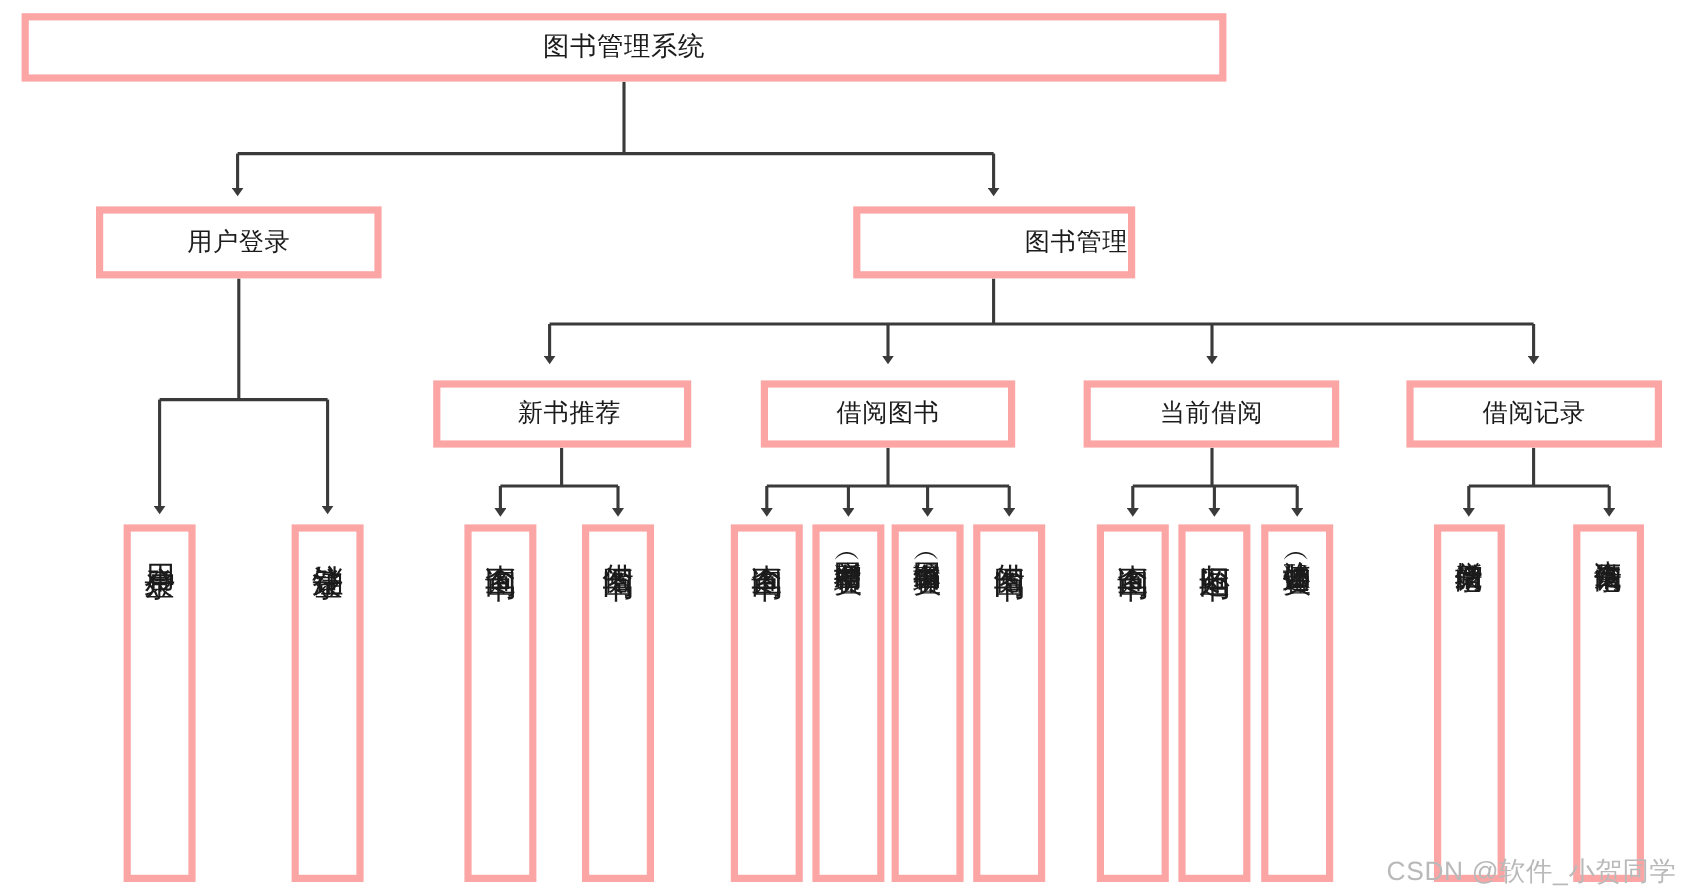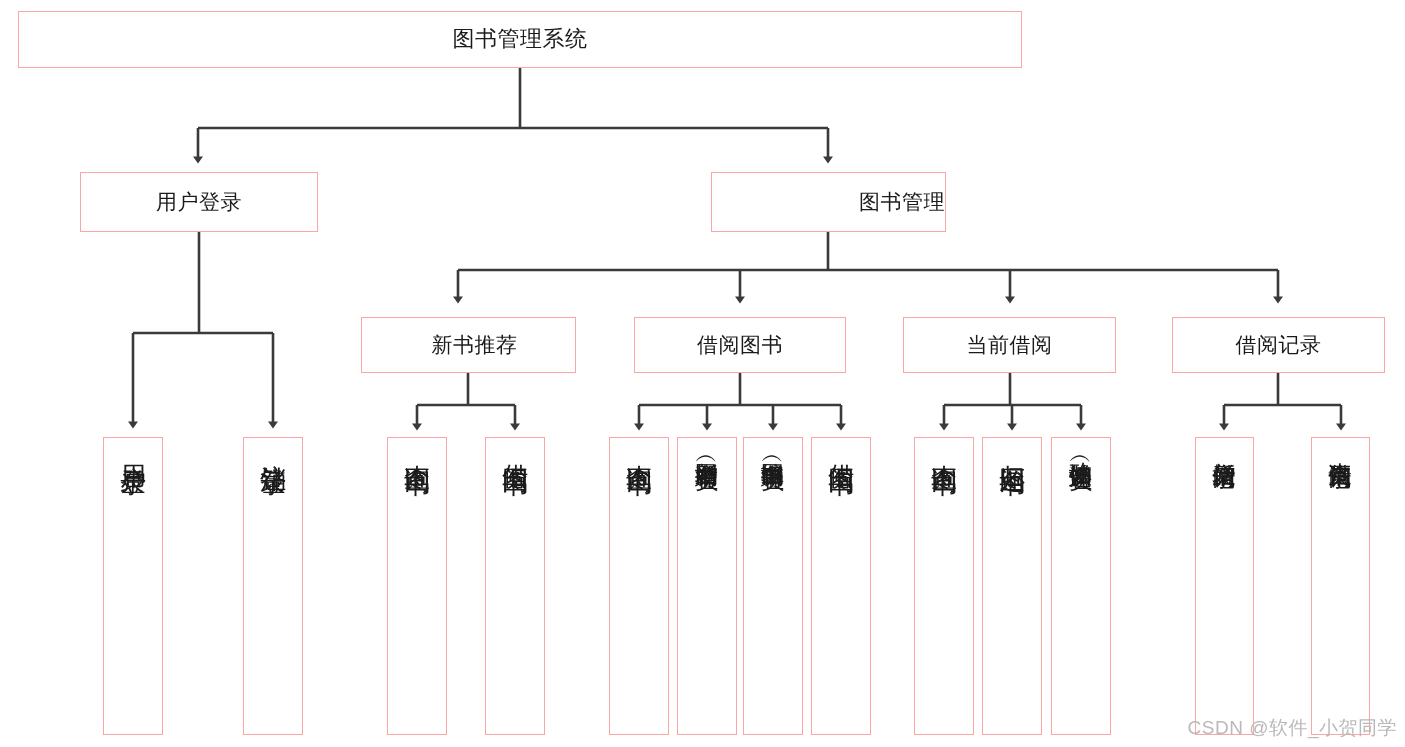--- a/index.html
+++ b/index.html
@@ -20,21 +20,21 @@
   #diagram-svg {
     position: absolute;
     left: 0;
     top: 0;
     width: 1405px;
     height: 747px;
   }
   .node-box {
     position: absolute;
     box-sizing: border-box;
-    border: 1px solid #fca5a5;
+    border: 6px solid #fca5a5;
     background: #ffffff;
     display: flex;
     align-items: center;
     justify-content: center;
     color: #1b1b1b;
   }
   .node-label {
     display: block;
     text-align: center;
     line-height: 1.12;
@@ -60,21 +60,21 @@
     white-space: nowrap;
   }
   .node-v.node-v-small .node-label {
     font-size: 23px;
     letter-spacing: 1px;
   }
   #watermark {
     position: absolute;
     right: 8px;
     bottom: 6px;
-    font-size: 19px;
+    font-size: 22px;
     color: #b9b9b9;
     letter-spacing: 0.5px;
     white-space: nowrap;
     pointer-events: none;
   }
 </style>
 </head>
 <body>
 
 <div id="diagram-root">

